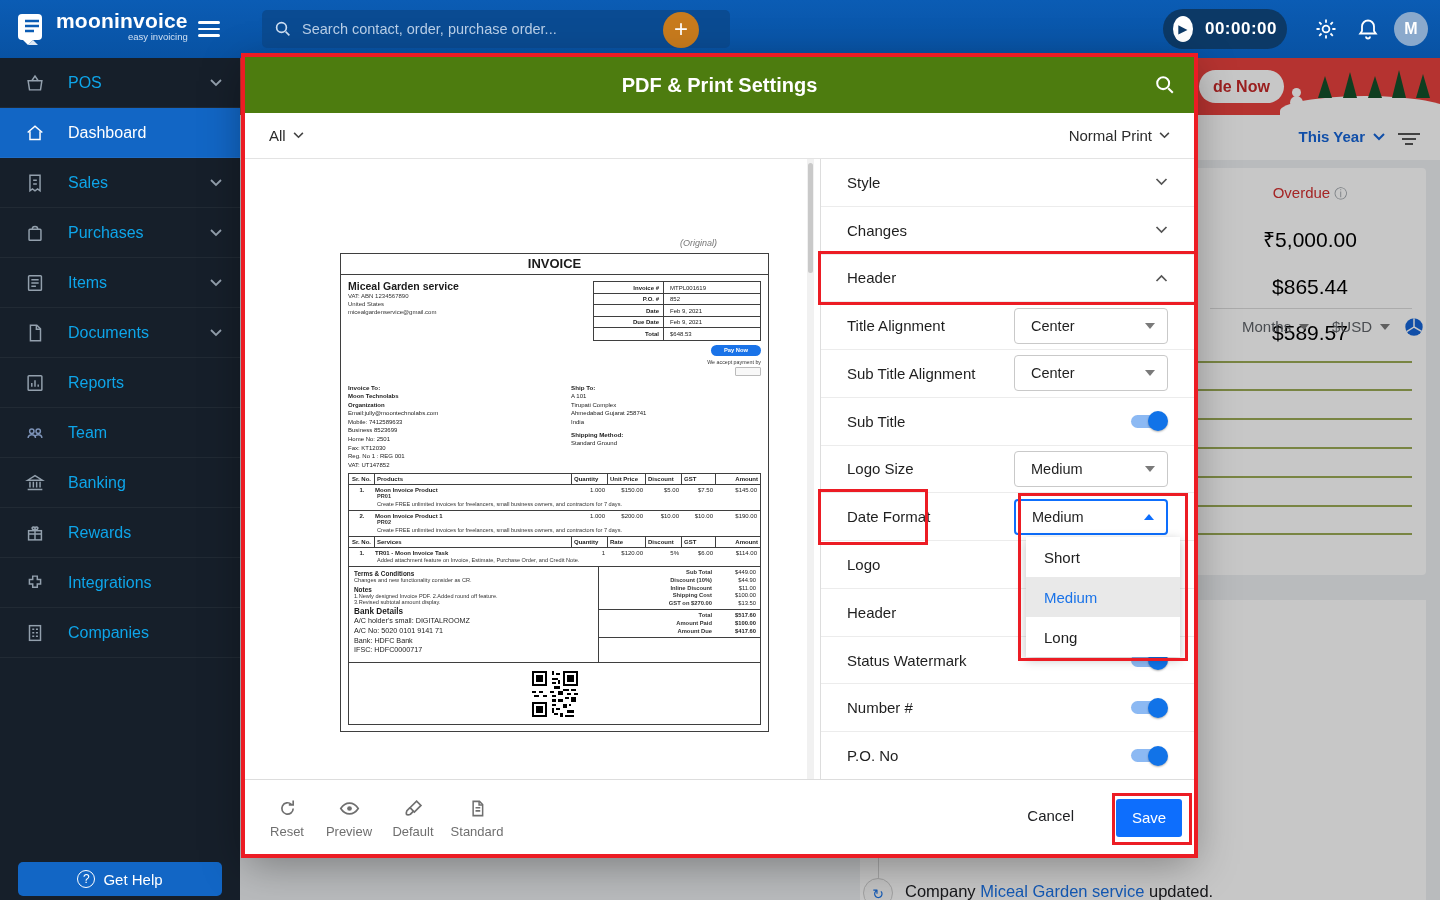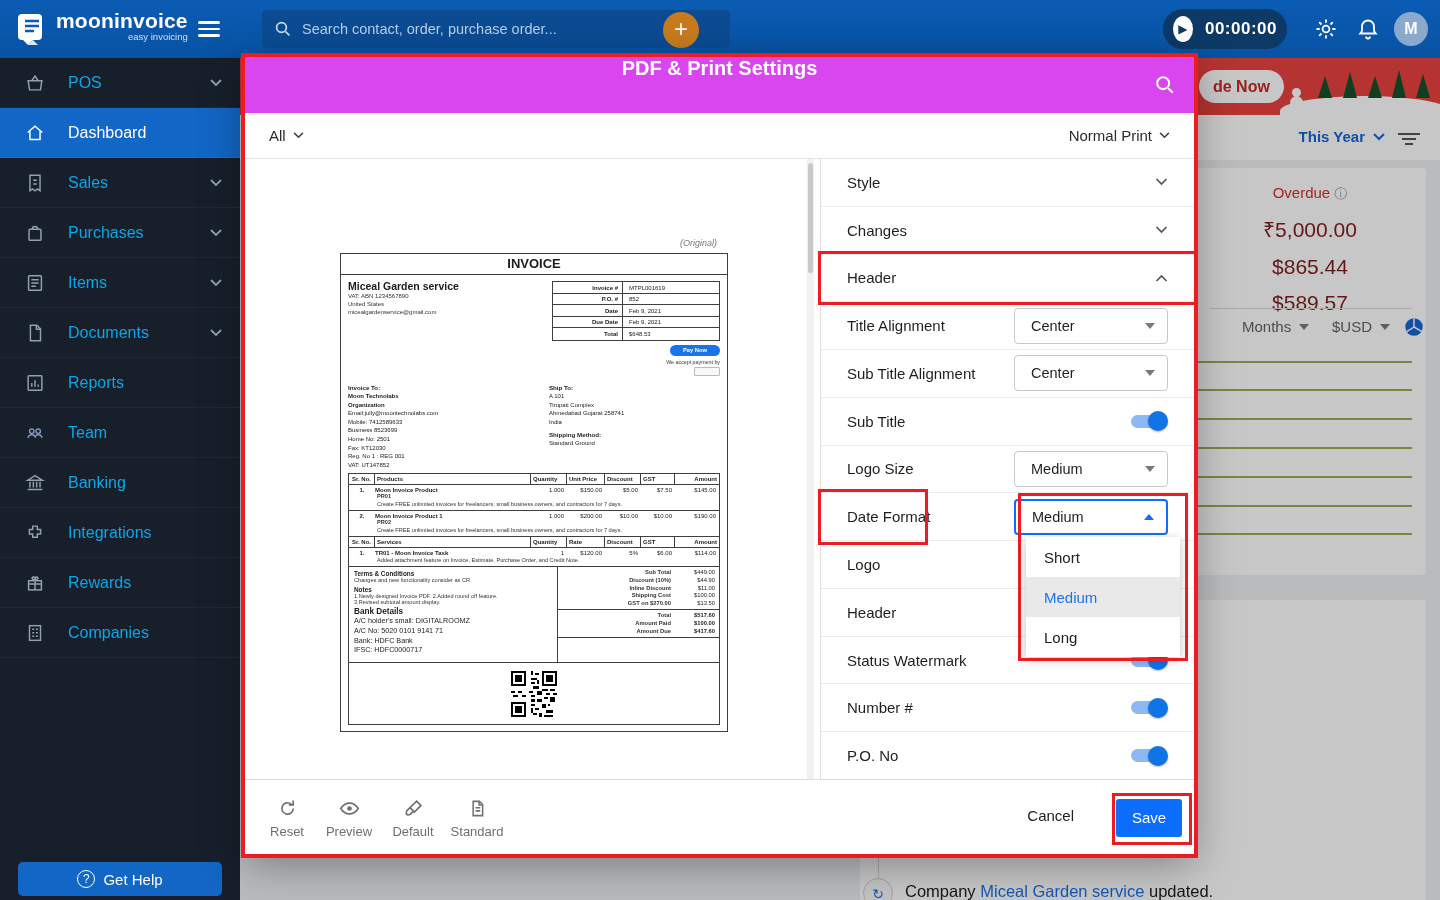--- a/index.html
+++ b/index.html
@@ -35,28 +35,28 @@
   .banner { left:240px; top:58px; width:1200px; height:57px; background:#e8423e; overflow:hidden; z-index:1; }
   .snow { position:absolute; left:1040px; top:38px; width:170px; height:30px; background:#fff; border-radius:50% 50% 0 0; }
   .tree { position:absolute; width:0; height:0; border-left:7px solid transparent; border-right:7px solid transparent; border-bottom:22px solid #14502a; }
   .upgrade { left:1199px; top:70px; height:33px; padding:0 14px; background:#fff; border-radius:17px; color:#c62828; font-weight:bold; font-size:16px; line-height:33px; z-index:2; }
   .yearrow { left:240px; top:115px; width:1200px; height:45px; background:#fff; z-index:1; }
   .thisyear { position:absolute; right:55px; top:13px; color:#1565d8; font-weight:bold; font-size:15px; display:flex; gap:8px; align-items:center; }
   .filtericon { position:absolute; right:20px; top:15px; }
   .filtericon span { display:block; height:2px; background:#555; margin:3px 0; }
   .dashcard { left:860px; top:168px; width:566px; height:407px; background:#fff; border-radius:4px; z-index:1; }
   .ovd-title { color:#d32f2f; font-size:15px; }
-  .ovd-amt { color:#7f1d1d; font-size:21px; margin-top:12px; }
+  .ovd-amt { color:#000000; font-size:21px; margin-top:22px; }
   .gridline { position:absolute; left:14px; width:538px; height:2px; background:#9cab57; }
   .activitycard { left:860px; top:600px; width:566px; height:300px; background:#fff; z-index:1; }
   .backdrop { left:240px; top:58px; width:1200px; height:842px; background:rgba(0,0,0,0.22); z-index:4; }
 
   
   .modal { left:245px; top:57px; width:949px; height:797px; background:#fff; z-index:10; box-shadow:0 10px 40px rgba(0,0,0,.35); }
-  .modal-head { position:absolute; left:0; top:0; width:100%; height:56px; background:#d946ef; display:flex; align-items:flex-start; justify-content:center; }
+  .modal-head { position:absolute; left:0; top:0; width:100%; height:56px; background:#4d7c0f; display:flex; align-items:center; justify-content:center; }
   .modal-title { color:#fff; font-size:20px; font-weight:bold; }
   .modal-search { position:absolute; right:18px; top:17px; }
   .filterrow { position:absolute; left:0; top:56px; width:100%; height:46px; border-bottom:1px solid #e3e3e3; display:flex; align-items:center; justify-content:space-between; padding:0 24px; font-size:15px; color:#2b2b2b; }
   .dd { display:flex; align-items:center; gap:7px; }
 
   .preview { position:absolute; left:0; top:102px; width:570px; height:620px; background:#fff; }
   .scrolltrack { position:absolute; left:562px; top:102px; width:7px; height:620px; background:#f1f1f1; }
   .scrollthumb { position:absolute; left:1px; top:4px; width:5px; height:110px; background:#c9c9c9; border-radius:3px; }
 
   .panel { position:absolute; left:575px; top:102px; width:374px; height:620px; border-left:1px solid #ddd; display:flex; flex-direction:column; }
@@ -77,21 +77,21 @@
   .footico { position:absolute; top:18px; width:60px; text-align:center; color:#6f6f6f; font-size:13px; }
   .footico svg { display:block; margin:0 auto 5px auto; }
   .cancel { position:absolute; right:120px; top:27px; font-size:15px; color:#202124; }
   .save { position:absolute; right:12px; top:19px; width:66px; height:38px; background:#0d6efd; color:#fff; font-size:15px; border:none; border-radius:3px; text-align:center; line-height:38px; }
 
   
   .ann { position:absolute; border:4px solid #ec1c24; z-index:30; pointer-events:none; }
   .ann3 { border-width:3px; }
 
   
-  .page { position:absolute; left:95px; top:94px; width:388px; border:1.5px solid #3f3f3f; background:#fff; color:#1c1c1c; }
+  .page { position:absolute; left:95px; top:94px; width:429px; border:1.5px solid #3f3f3f; background:#fff; color:#1c1c1c; }
   .orig { position:absolute; left:95px; top:79px; width:377px; text-align:right; font-style:italic; color:#777; font-size:9px; }
   .inv-title { text-align:center; font-weight:bold; font-size:13px; padding:2px 0 3px 0; border-bottom:1px solid #3f3f3f; }
   .headarea { position:relative; height:106px; padding:5px 7px; }
   .co-name { font-weight:bold; font-size:10.5px; }
   .co-line { font-size:6px; color:#333; line-height:8px; }
   .meta { position:absolute; right:7px; top:6px; width:168px; border:1px solid #3f3f3f; }
   .meta-row { display:flex; border-bottom:1px solid #3f3f3f; height:11.5px; }
   .meta-row:last-child { border-bottom:none; }
   .meta-l { width:70px; border-right:1px solid #3f3f3f; font-weight:bold; font-size:6px; text-align:right; padding:2.5px 4px 0 0; }
   .meta-v { font-size:6px; padding:2.5px 0 0 6px; }
@@ -252,30 +252,30 @@
     </div>
     <div class="side-item">
       <svg class="ic" viewBox="0 0 24 24" fill="none" stroke="#93a0ad" stroke-width="1.6">
           <path d="M4 9l8-5 8 5z"></path>
           <path d="M6.5 10.5v6.5M10.2 10.5v6.5M13.8 10.5v6.5M17.5 10.5v6.5M4 19h16"></path>
         </svg>
       <span>Banking</span>
     </div>
     <div class="side-item">
       <svg class="ic" viewBox="0 0 24 24" fill="none" stroke="#93a0ad" stroke-width="1.6">
-          <path d="M9.5 4.5h5v3.6h3.6v5h-3.6v3.6h-5v-3.6H5.9v-5h3.6z"></path>
-        </svg>
-      <span>Integrations</span>
-    </div>
-    <div class="side-item">
-      <svg class="ic" viewBox="0 0 24 24" fill="none" stroke="#93a0ad" stroke-width="1.6">
           <rect x="5" y="9.5" width="14" height="10"></rect>
           <path d="M5 13h14M12 6.5v13M8.8 6.5a1.8 1.8 0 013.2 0 1.8 1.8 0 013.2 0c0 1.5-1.5 2-3.2 2s-3.2-.5-3.2-2z"></path>
         </svg>
       <span>Rewards</span>
+    </div>
+    <div class="side-item">
+      <svg class="ic" viewBox="0 0 24 24" fill="none" stroke="#93a0ad" stroke-width="1.6">
+          <path d="M9.5 4.5h5v3.6h3.6v5h-3.6v3.6h-5v-3.6H5.9v-5h3.6z"></path>
+        </svg>
+      <span>Integrations</span>
     </div>
     <div class="side-item">
       <svg class="ic" viewBox="0 0 24 24" fill="none" stroke="#93a0ad" stroke-width="1.6">
           <rect x="6" y="4" width="12" height="16"></rect>
           <path d="M9 8h2.2M13 8h2.2M9 11.8h2.2M13 11.8h2.2M9 15.6h2.2M13 15.6h2.2"></path>
         </svg>
       <span>Companies</span>
     </div>
     <div class="abs gethelp">
       <span class="qcirc">?</span>

